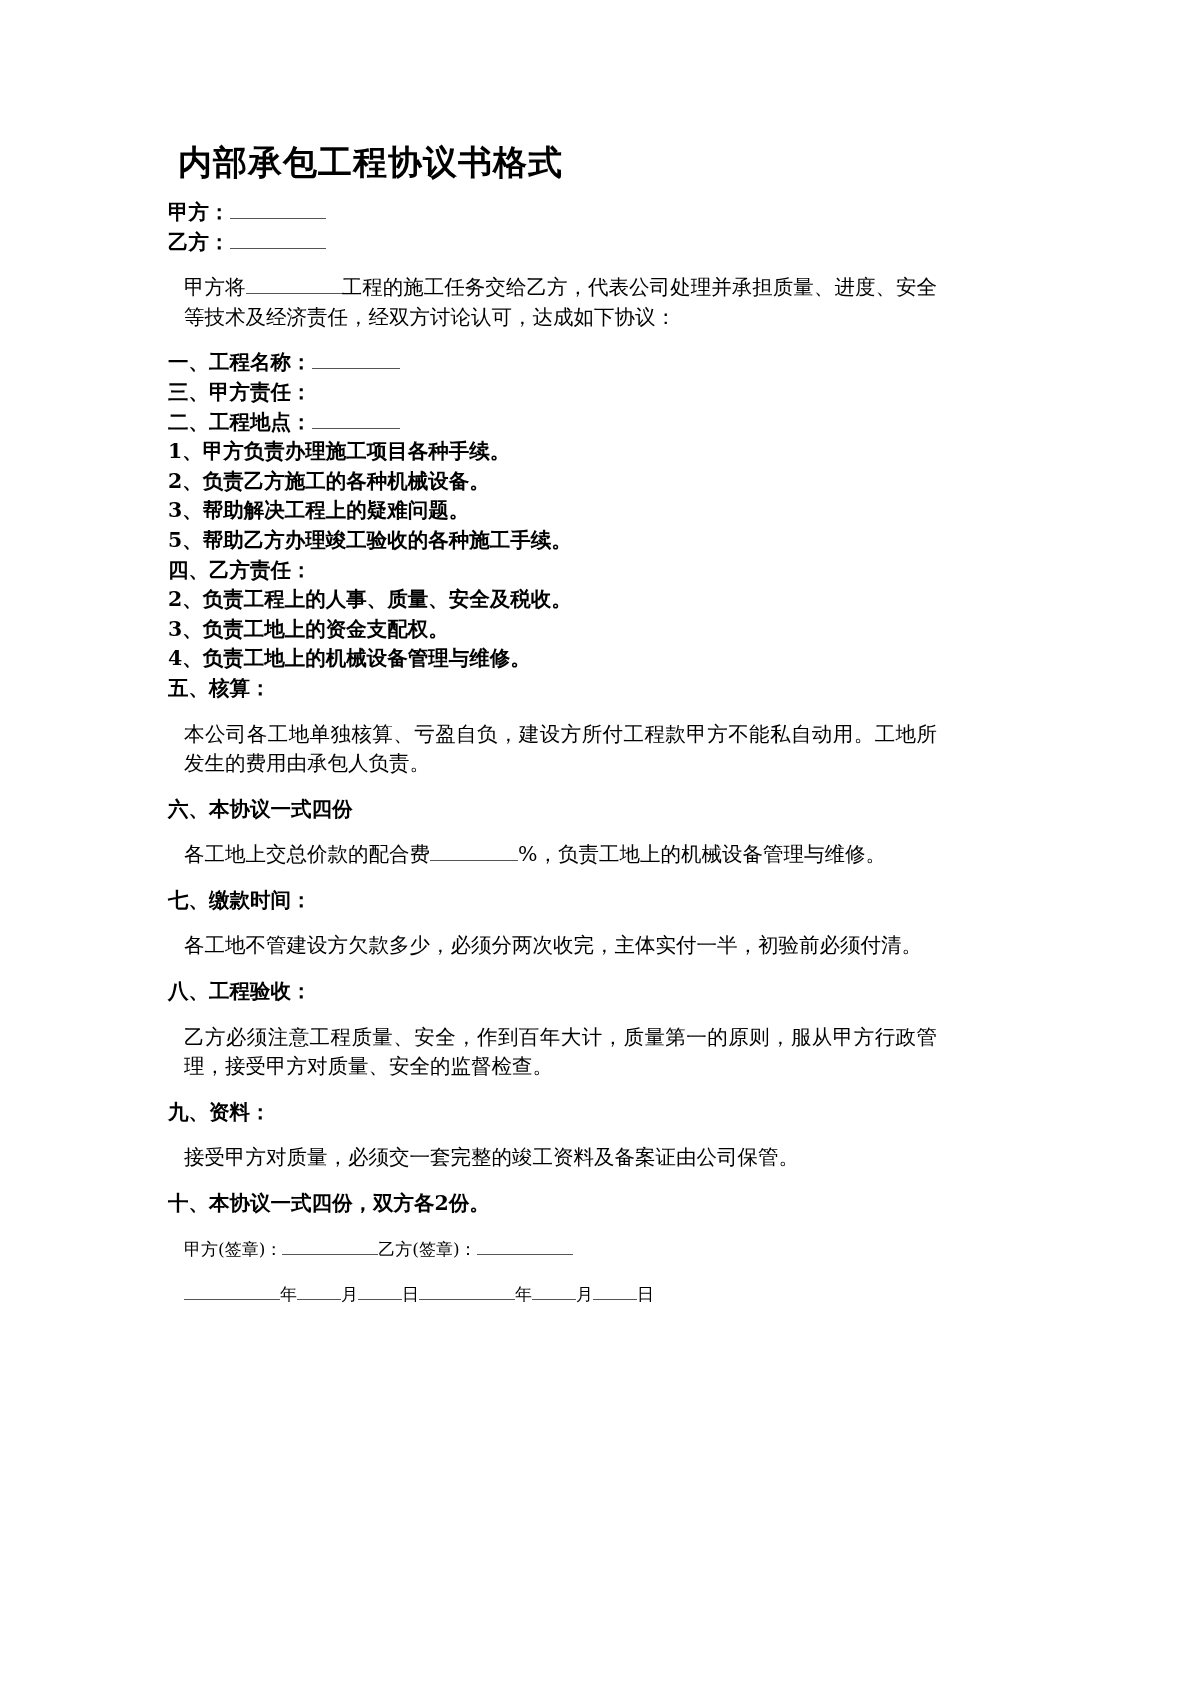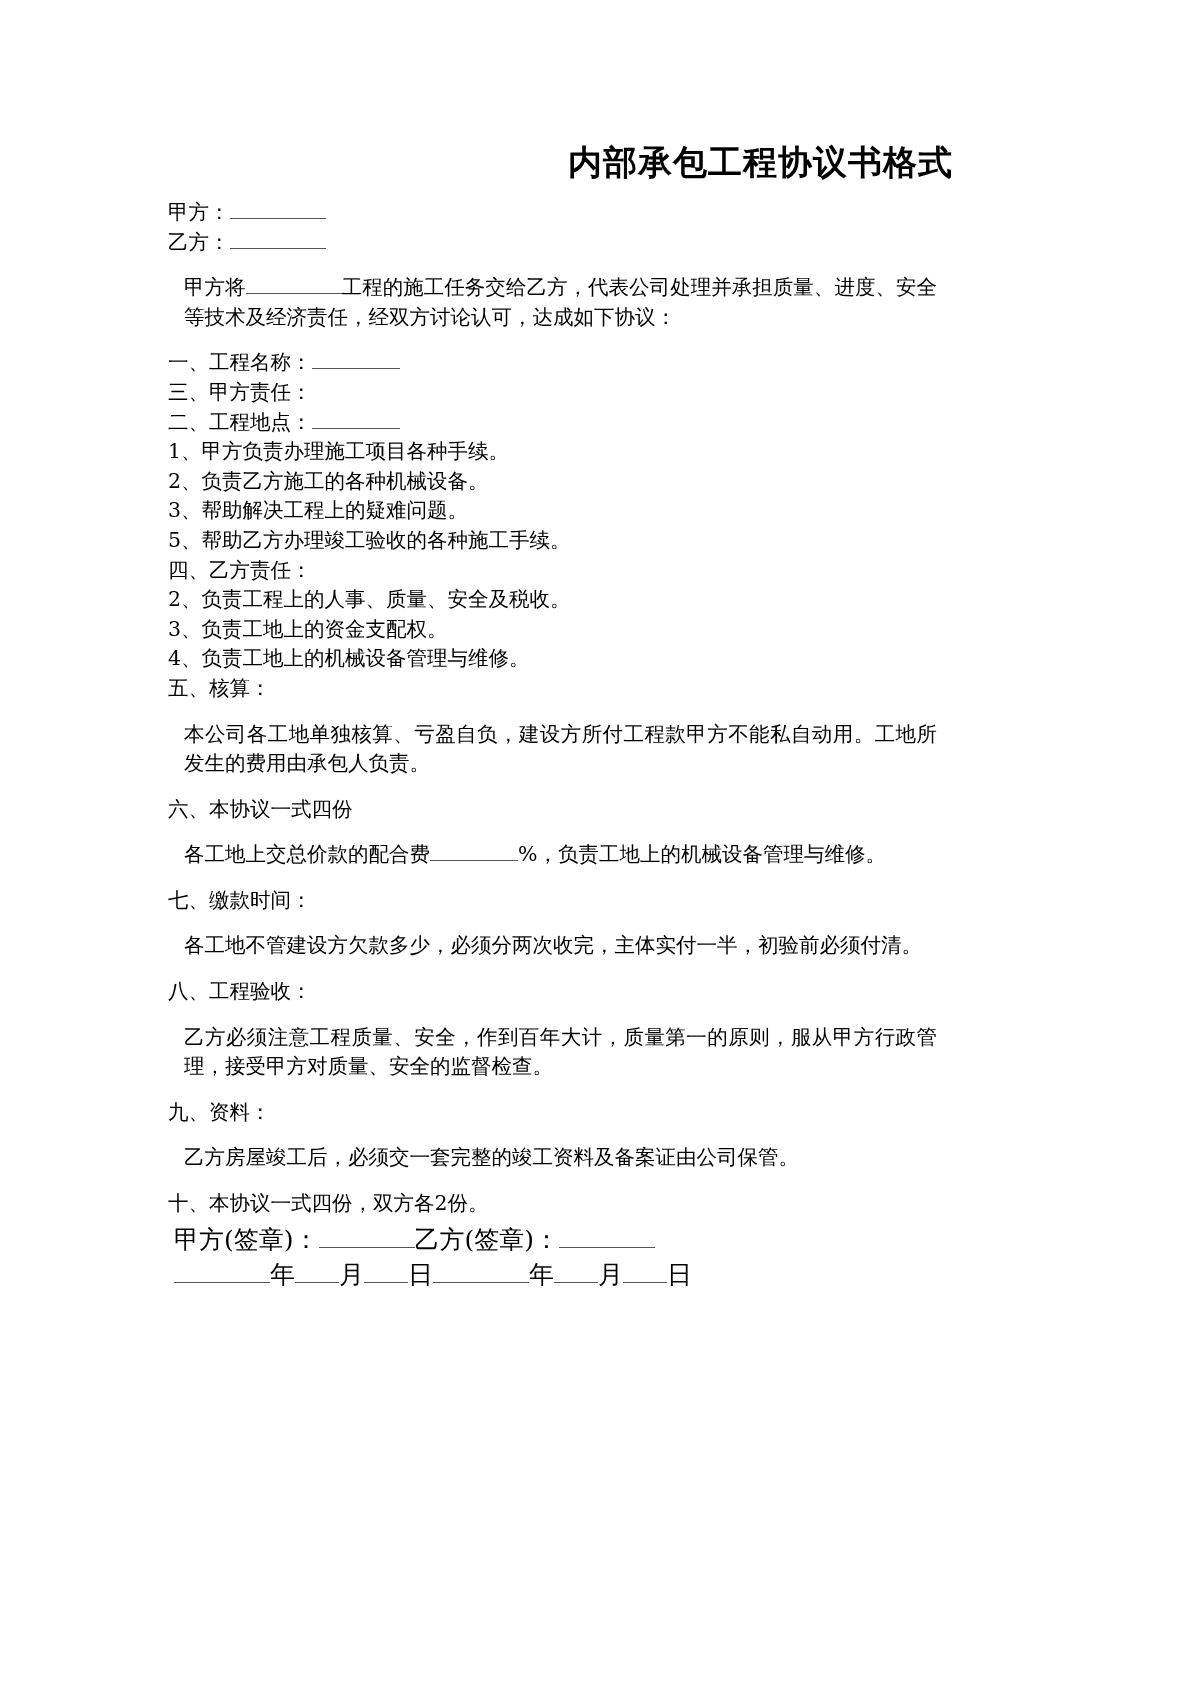--- a/index.html
+++ b/index.html
@@ -26,54 +26,55 @@
     position: absolute;
     left: 168px;
     top: 140px;
     width: 785px;
   }
   .doc-title {
     font-family: "DejaVu Sans", "Liberation Sans", sans-serif;
     font-weight: bold;
     font-size: 34px;
     line-height: 44px;
-    text-align: right;
+    text-align: left;
     letter-spacing: 1px;
     margin: 0 0 14px 0;
     padding-left: 10px;
   }
   .line {
     font-size: 20.5px;
     line-height: 29.6px;
     margin: 0;
     white-space: pre-wrap;
     word-break: break-all;
     text-align: justify;
     text-justify: inter-ideograph;
+    font-weight: bold;
   }
   .para {
     font-size: 20.5px;
     line-height: 29.6px;
     margin: 16px;
     text-align: justify;
     text-justify: inter-ideograph;
     word-break: break-all;
   }
   .blank {
     display: inline-block;
     border-bottom: 1px solid #555555;
     vertical-align: baseline;
   }
   .b-md { width: 96px; }
   .b-sm { width: 88px; }
   .b-xs { width: 44px; }
   .sign-line {
-    font-size: 25px;
+    font-size: 17px;
     line-height: 29.6px;
-    margin: 6px;
+    margin: 16px;
     white-space: nowrap;
   }
 </style>
 </head>
 <body>
 
 <div class="page">
   <div class="doc-body">
 
     <h1 class="doc-title">内部承包工程协议书格式</h1>
@@ -107,21 +108,21 @@
     <p class="line">六、本协议一式四份</p>
     <p class="para"><span>各工地上交总价款的配合费</span><span class="blank b-sm"></span><span>%，负责工地上的机械设备管理与维修。</span></p>
 
     <p class="line">七、缴款时间：</p>
     <p class="para">各工地不管建设方欠款多少，必须分两次收完，主体实付一半，初验前必须付清。</p>
 
     <p class="line">八、工程验收：</p>
     <p class="para">乙方必须注意工程质量、安全，作到百年大计，质量第一的原则，服从甲方行政管理，接受甲方对质量、安全的监督检查。</p>
 
     <p class="line">九、资料：</p>
-    <p class="para">乙方房屋竣工后，必须交一套完整的竣工资料及备案证由公司保管。</p>
+    <p class="para">接受甲方对质量，必须交一套完整的竣工资料及备案证由公司保管。</p>
 
     <p class="line">十、本协议一式四份，双方各2份。</p>
 
     <p class="sign-line"><span>甲方(签章)：</span><span class="blank b-md"></span><span>乙方(签章)：</span><span class="blank b-md"></span></p>
 
     <p class="sign-line"><span class="blank b-md"></span><span>年</span><span class="blank b-xs"></span><span>月</span><span class="blank b-xs"></span><span>日</span><span class="blank b-md"></span><span>年</span><span class="blank b-xs"></span><span>月</span><span class="blank b-xs"></span><span>日</span></p>
 
   </div>
 </div>
 

